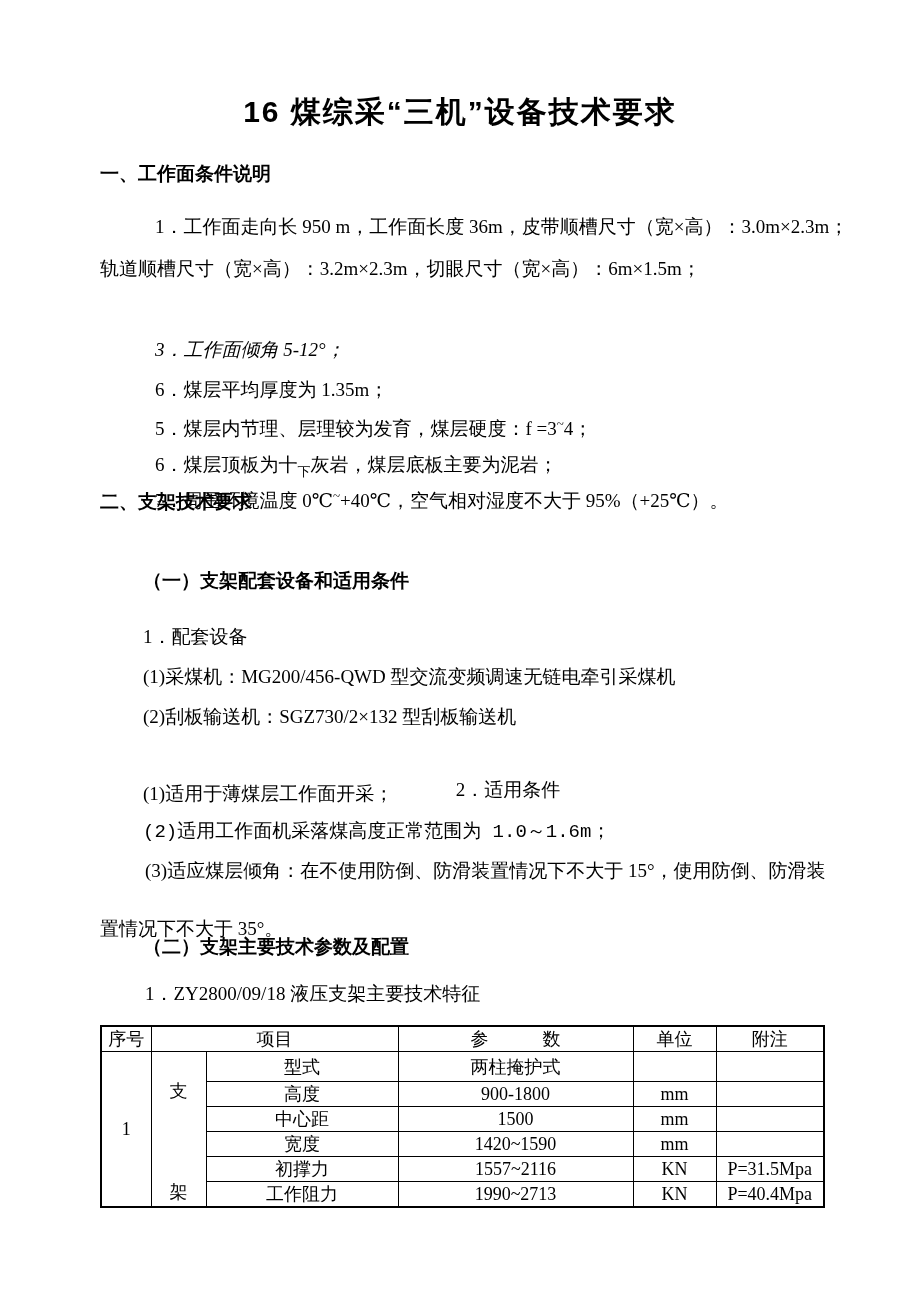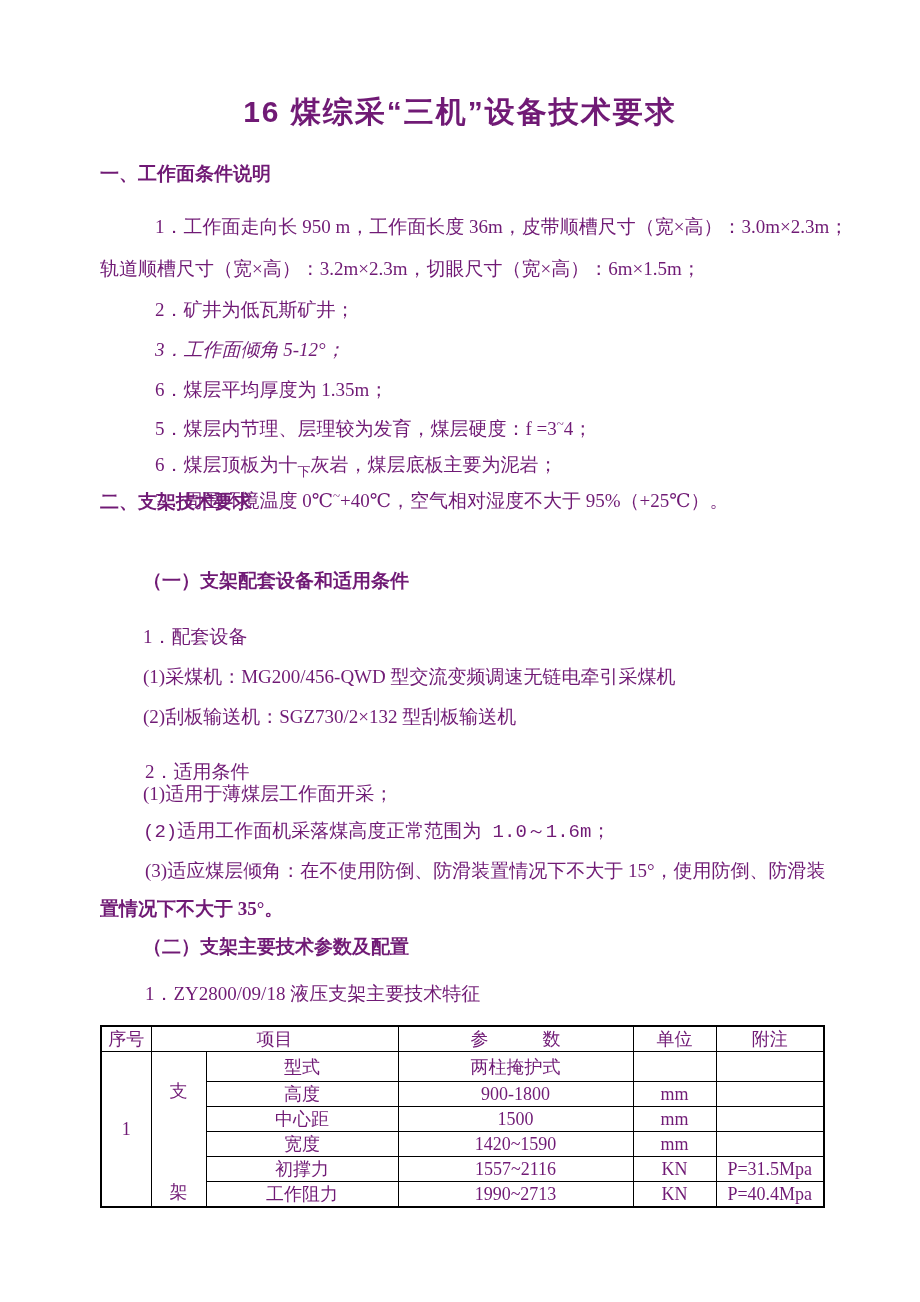--- a/index.html
+++ b/index.html
@@ -1,21 +1,21 @@
 <!DOCTYPE html>
 <html><head>
 <meta charset="utf-8">
 <style>
   html,body { margin:0; padding:0; background:#ffffff; }
   .page {
     position:relative;
     width:920px;
     height:1302px;
     background:#ffffff;
-    color:#701a75;
+    color:#000000;
     font-family:"Liberation Serif","DejaVu Serif",serif;
     overflow:hidden;
   }
   .title {
     position:absolute;
     top:92px; left:0;
     width:920px;
     text-align:center;
     font-family:"Liberation Sans","DejaVu Sans",sans-serif;
     font-weight:bold;
@@ -73,43 +73,42 @@
 
 <div class="page">
 
   <div class="title">16 煤综采“三机”设备技术要求</div>
 
   <div class="blk h" style="top:161px;">一、工作面条件说明</div>
 
   <div class="blk ind55" style="top:214px;">1．工作面走向长 950 m，工作面长度 36m，皮带顺槽尺寸（宽×高）：3.0m×2.3m；</div>
   <div class="blk" style="top:256px;">轨道顺槽尺寸（宽×高）：3.2m×2.3m，切眼尺寸（宽×高）：6m×1.5m；</div>
 
-  <div class="blk ind55" style="top:297px;">2．矿井为低瓦斯矿井；</div>
   <div class="blk ind55" style="top:337px;font-style:italic;">3．工作面倾角 5-12°；</div>
   <div class="blk ind55" style="top:377px;">6．煤层平均厚度为 1.35m；</div>
 
   <div class="blk ind55" style="top:416px;"><span>5．煤层内节理、层理较为发育，煤层硬度：f =3</span><sup class="tld">~</sup><span>4；</span></div>
 
   <div class="blk ind55" style="top:452px;"><span>6．煤层顶板为十</span><sub class="sm">下</sub><span>灰岩，煤层底板主要为泥岩；</span></div>
 
   <div class="blk ind55" style="top:488px;"><span>7．周围环境温度 0℃</span><sup class="tld">~</sup><span>+40℃，空气相对湿度不大于 95%（+25℃）。</span></div>
 
   <div class="blk h" style="top:489px;">二、支架技术要求</div>
 
   <div class="blk h ind43" style="top:568px;">（一）支架配套设备和适用条件</div>
 
   <div class="blk ind43" style="top:624px;">1．配套设备</div>
   <div class="blk ind43" style="top:664px;">(1)采煤机：MG200/456-QWD 型交流变频调速无链电牵引采煤机</div>
   <div class="blk ind43" style="top:704px;">(2)刮板输送机：SGZ730/2×132 型刮板输送机</div>
 
-  <div class="blk ind45" style="top:759px;">2．适用条件</div>
+  <div class="blk ind45" style="top:777px;text-align:center;">2．适用条件</div>
   <div class="blk ind43" style="top:781px;">(1)适用于薄煤层工作面开采；</div>
   <div class="blk ind43" style="top:819px;font-family:Liberation Mono, monospace;">(2)适用工作面机采落煤高度正常范围为 1.0～1.6m；</div>
   <div class="blk ind45" style="top:858px;">(3)适应煤层倾角：在不使用防倒、防滑装置情况下不大于 15°，使用防倒、防滑装</div>
-  <div class="blk" style="top:896px;font-weight:bold;">置情况下不大于 35°。</div>
+  <div class="blk" style="top:916px;">置情况下不大于 35°。</div>
 
   <div class="blk h ind43" style="top:934px;">（二）支架主要技术参数及配置</div>
 
   <div class="blk ind45" style="top:981px;">1．ZY2800/09/18 液压支架主要技术特征</div>
 
   <table class="ptable">
     <colgroup>
       <col style="width:50px">
         <col style="width:55px">
         <col style="width:192px">

